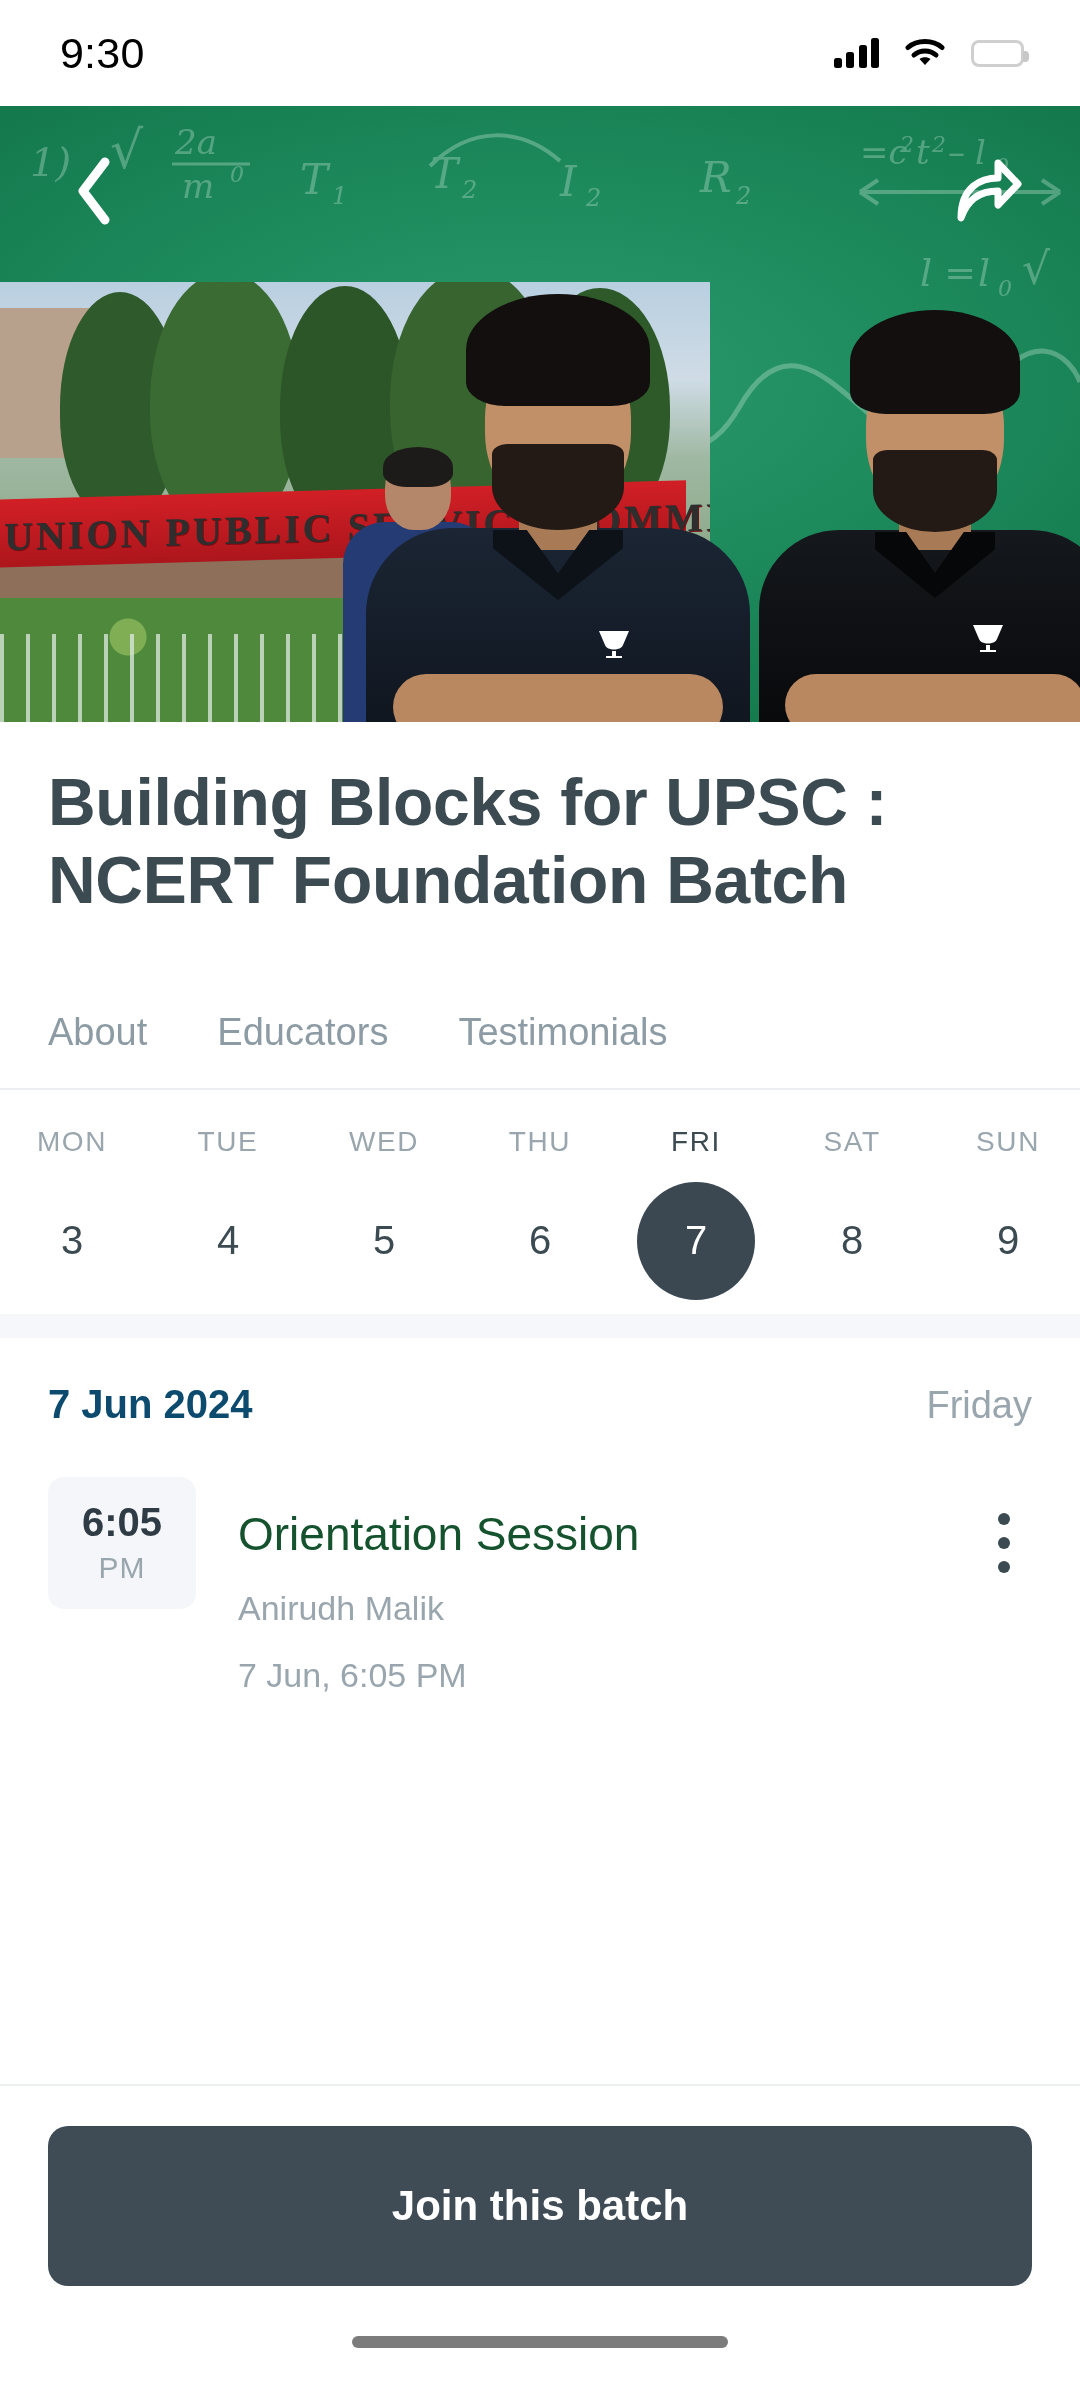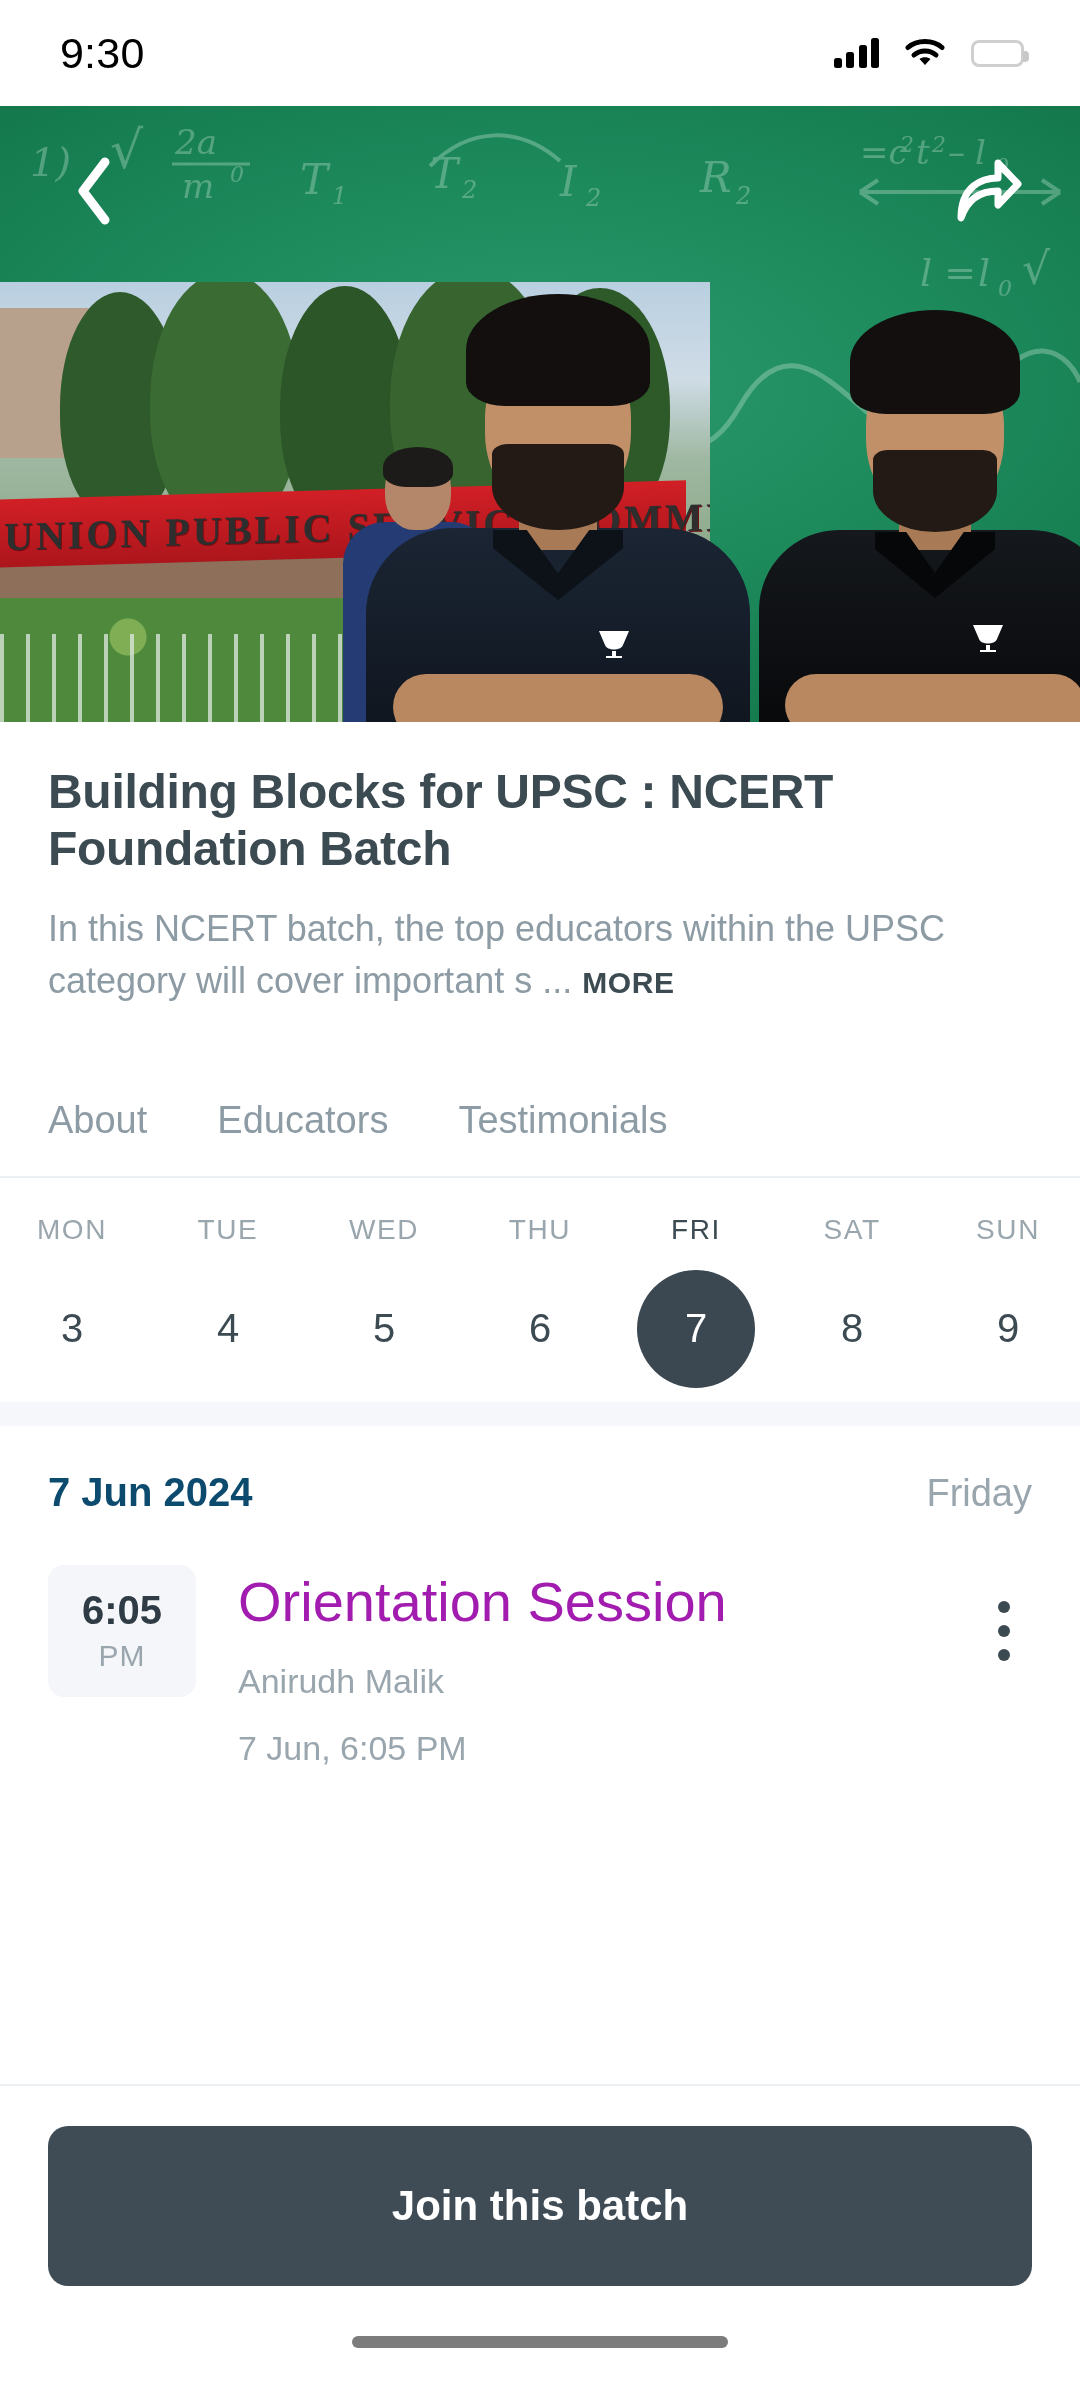--- a/index.html
+++ b/index.html
@@ -123,21 +123,21 @@
     background:linear-gradient(#15181c 0%, #0d0f12 60%, #08090b 100%);
     border-radius:80px 80px 0 0; }
   .edu-b .collar { position:absolute; left:50%; transform:translateX(-50%);
     top:230px; width:120px; height:66px; background:#060708;
     clip-path:polygon(0 0, 26% 0, 50% 62%, 74% 0, 100% 0, 100% 26%, 50% 100%, 0 26%); }
   .edu-b .arms { top:372px; width:300px; height:62px; background:#b98760; }
   .edu-b .logo { left:230px; top:320px; }
 
   
   .content { position:absolute; top:722px; left:0; width:1080px; }
-  .title { padding:42px 48px 0 48px; font-size:48px; line-height:1.18;
+  .title { padding:42px 48px 0 48px; font-size:66px; line-height:1.18;
     font-weight:700; color:#3c4a52; letter-spacing:-0.3px; }
   .desc { padding:26px 48px 0 48px; font-size:36px; line-height:1.45;
     color:#8d9ba4; }
   .desc .more { color:#3c4a52; font-weight:700; font-size:30px;
     letter-spacing:0.6px; cursor:pointer; }
 
   .tabs { margin-top:44px; display:flex; align-items:flex-end;
     padding-left:48px; gap:70px; height:126px;
     border-bottom:2px solid #eceff1; overflow:hidden; }
   .tab { font-size:38px; color:#8d9ba4; padding-bottom:34px;
@@ -165,21 +165,21 @@
   .sched-dow { font-size:38px; color:#9aa6ae; }
 
   .session { display:flex; margin-top:50px; }
   .timebox { width:148px; height:132px; background:#f4f6f9; border-radius:16px;
     display:flex; flex-direction:column; align-items:center;
     justify-content:center; flex-shrink:0; }
   .timebox .hh { font-size:40px; font-weight:600; color:#2f3c45; }
   .timebox .ap { font-size:30px; color:#9aa6ae; margin-top:6px; letter-spacing:1px; }
   .sinfo { flex:1; padding-left:42px; }
   .stag { font-size:29px; font-weight:700; color:#17b0ab; letter-spacing:1.2px; }
-  .sname { font-size:56px; color:#a21caf; margin-top:4px; }
+  .sname { font-size:46px; color:#14532d; margin-top:30px; }
   .sedu { font-size:34px; color:#9aa6ae; margin-top:28px; }
   .stime { font-size:34px; color:#9aa6ae; margin-top:28px; }
   .kebab { width:56px; display:flex; flex-direction:column; align-items:center;
     gap:12px; padding-top:36px; cursor:pointer; flex-shrink:0; }
   .kebab i { width:12px; height:12px; border-radius:50%; background:#3c4a52; display:block; }
 
   
   .footer { position:absolute; left:0; bottom:16px; width:1080px; height:300px;
     background:#fff; border-top:2px solid #eceff1; }
   .join-btn { position:absolute; left:48px; top:40px; width:984px; height:160px;
@@ -320,24 +320,20 @@
           <path d="M3 3 H33 L27 17 C25 23, 11 23, 9 17 Z M16 23 H20 V28 H16 Z M10 28 H26 V30 H10 Z" fill="#fff"></path>
         </svg>
       </div>
     </div>
   </div>
 
   <div class="content">
 
     <div class="title">Building Blocks for UPSC : NCERT Foundation Batch</div>
 
-    <div class="desc">
-      <span>In this NCERT batch, the top educators within the UPSC category will cover important s ...</span>
-      <span class="more">MORE</span>
-    </div>
 
     <div class="tabs">
       <div class="tab">About</div>
       <div class="tab">Educators</div>
       <div class="tab">Testimonials</div>
     </div>
 
     <div class="calendar">
       <div class="day">
         <div class="dow">MON</div>

